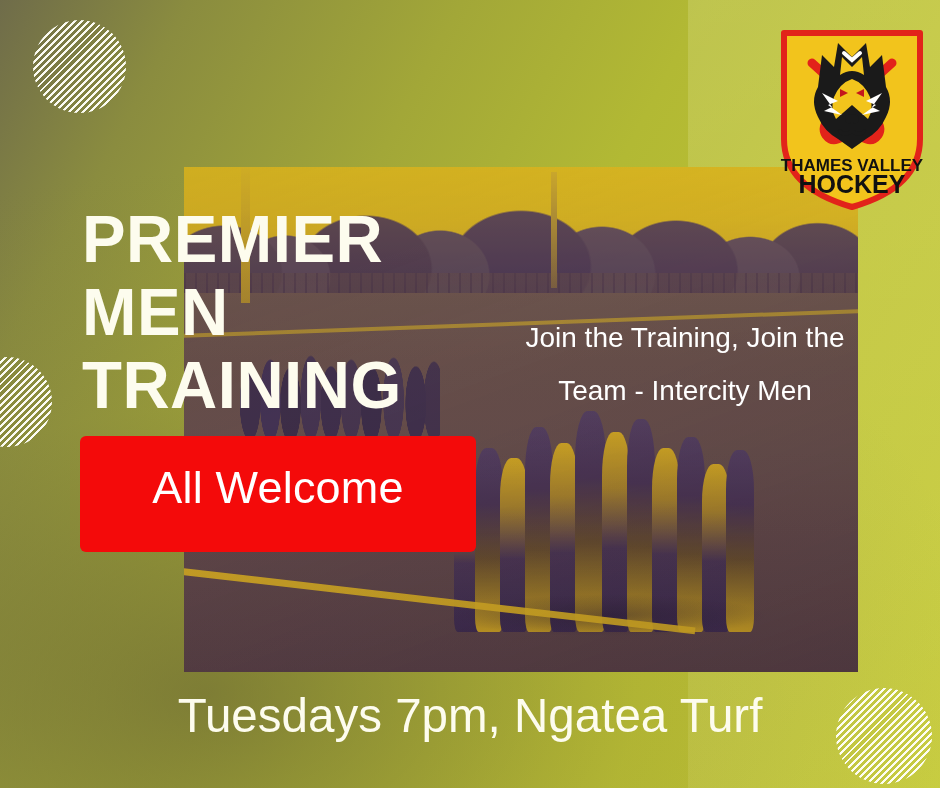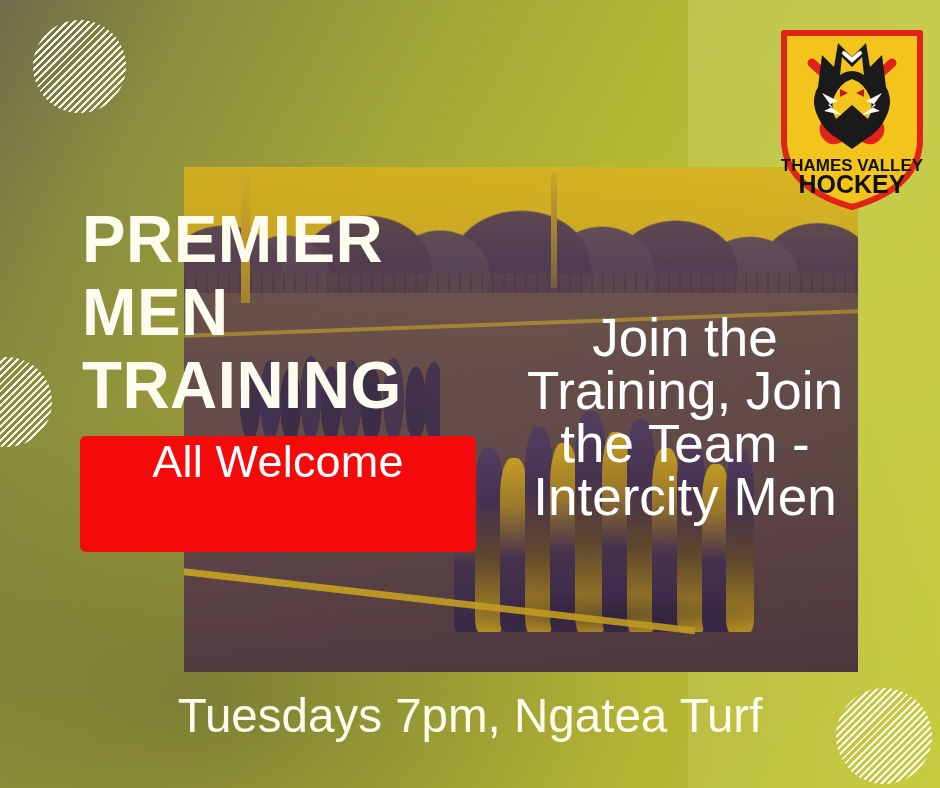--- a/index.html
+++ b/index.html
@@ -198,38 +198,38 @@
     white-space: pre-line;
   }
 
   .cta-box {
     position: absolute;
     left: 80px; top: 436px;
     width: 396px; height: 116px;
     background: #f40a0a;
     border-radius: 6px;
     display: flex;
-    align-items: flex-start;
+    align-items: center;
     justify-content: center;
     padding-bottom: 13px;
   }
   .cta-label {
     color: #ffffff;
     font-size: 45px;
     line-height: 52px;
     font-weight: normal;
     letter-spacing: 0.2px;
   }
 
   .side-copy {
     position: absolute;
     left: 515px; top: 311px;
     width: 340px;
     color: #ffffff;
-    font-size: 53px;
+    font-size: 28px;
     line-height: 53px;
     font-weight: normal;
     text-align: center;
     letter-spacing: 0px;
   }
 
   .footer-copy {
     position: absolute;
     left: 0; right: 0;
     top: 686px;

